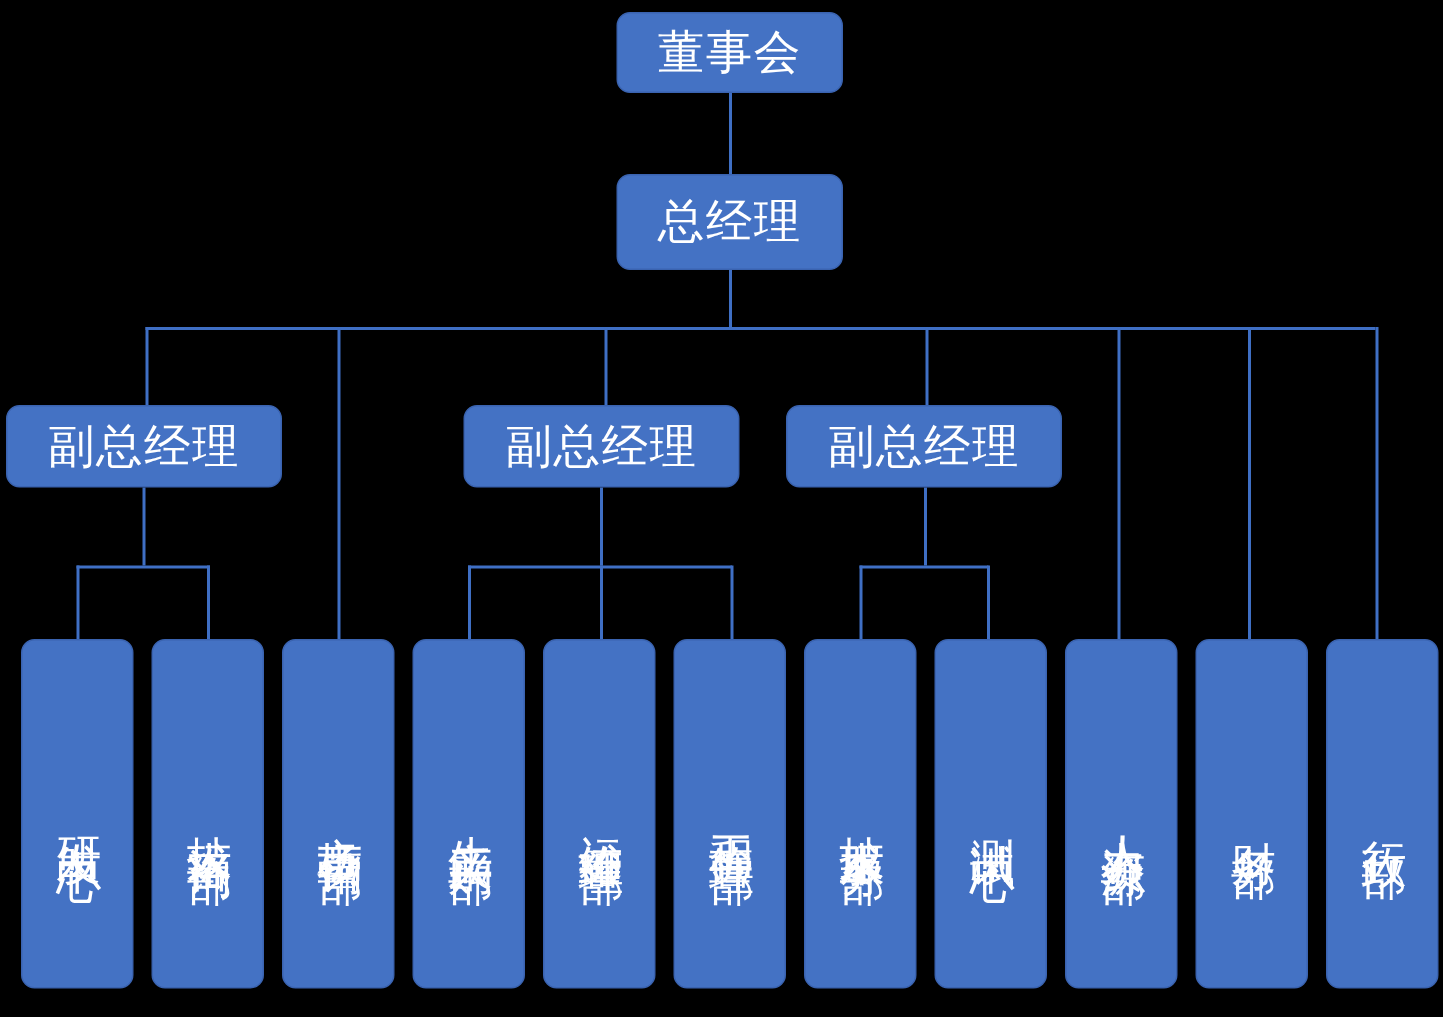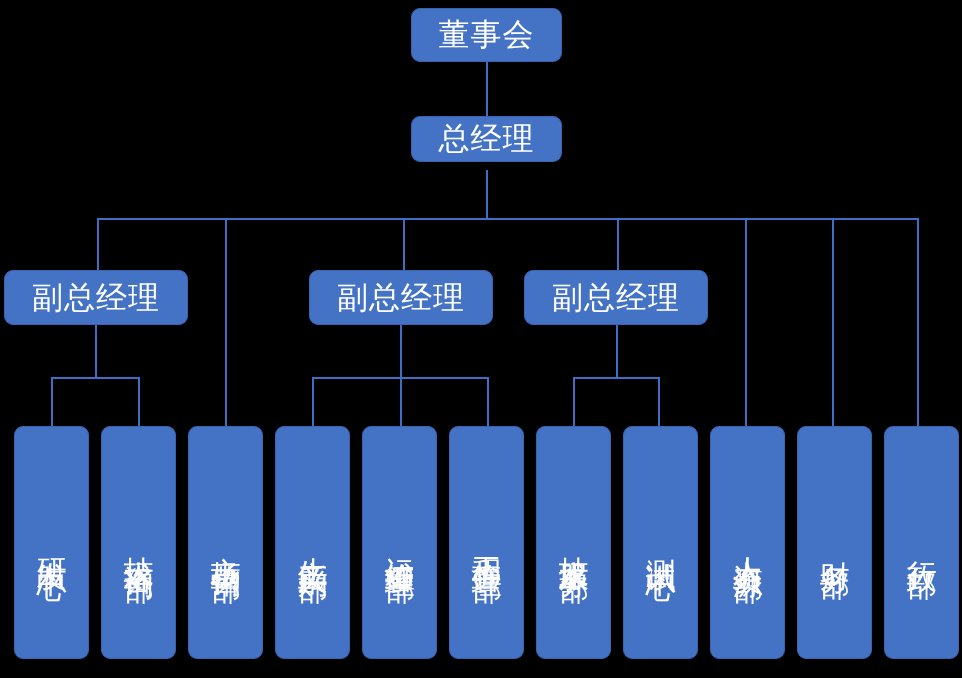--- a/index.html
+++ b/index.html
@@ -62,21 +62,21 @@
 </style>
 </head>
 <body>
 
 <div id="org-chart">
 
   <div class="node horiz" style="left:411px; top:8px; width:151px; height:54px;">董事会</div>
 
   <div class="line v" style="left:486px; top:62px; height:54px;"></div>
 
-  <div class="node horiz" style="left:411px; top:116px; width:151px; height:46px;">总经理</div>
+  <div class="node horiz" style="left:411px; top:116px; width:151px; height:64px;">总经理</div>
 
   <div class="line v" style="left:486px; top:170px; height:48px;"></div>
 
   <div class="line h" style="left:97px; top:218px; width:820px;"></div>
 
   <div class="line v" style="left:97px;  top:218px; height:52px;"></div>
   <div class="line v" style="left:403px; top:218px; height:52px;"></div>
   <div class="line v" style="left:617px; top:218px; height:52px;"></div>
 
   <div class="line v" style="left:225px; top:218px; height:208px;"></div>

